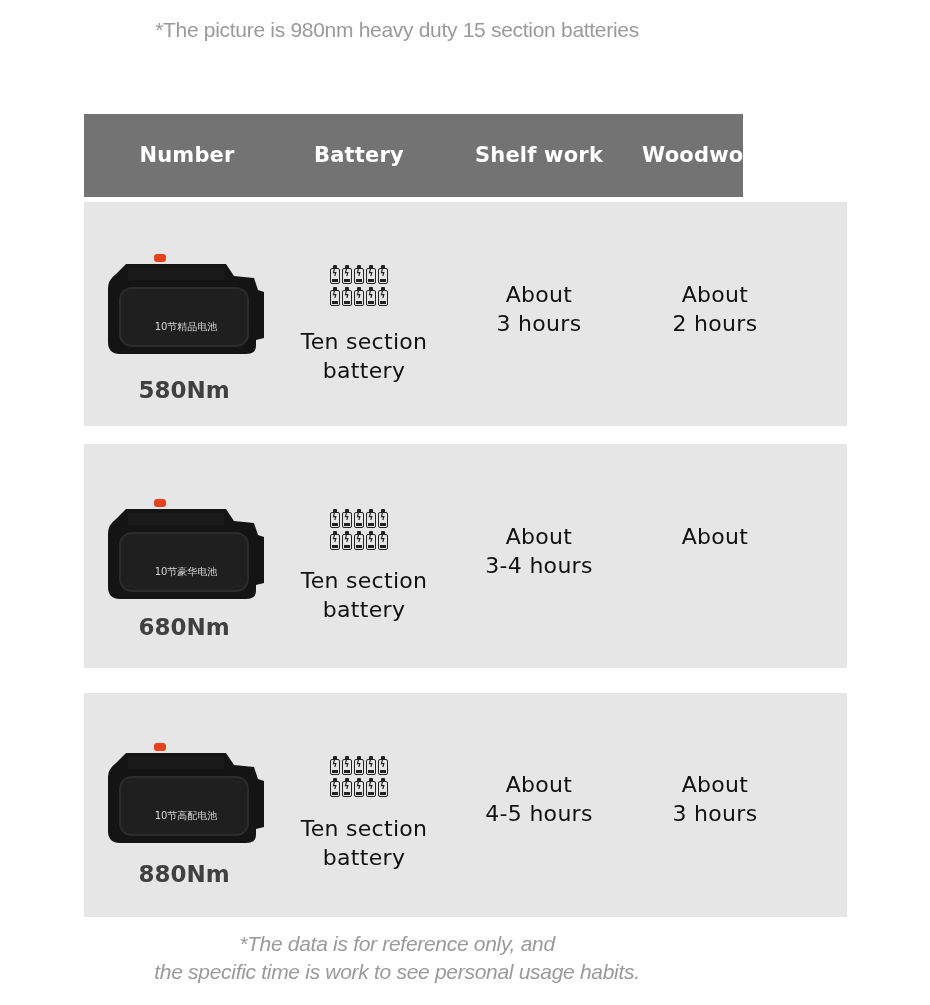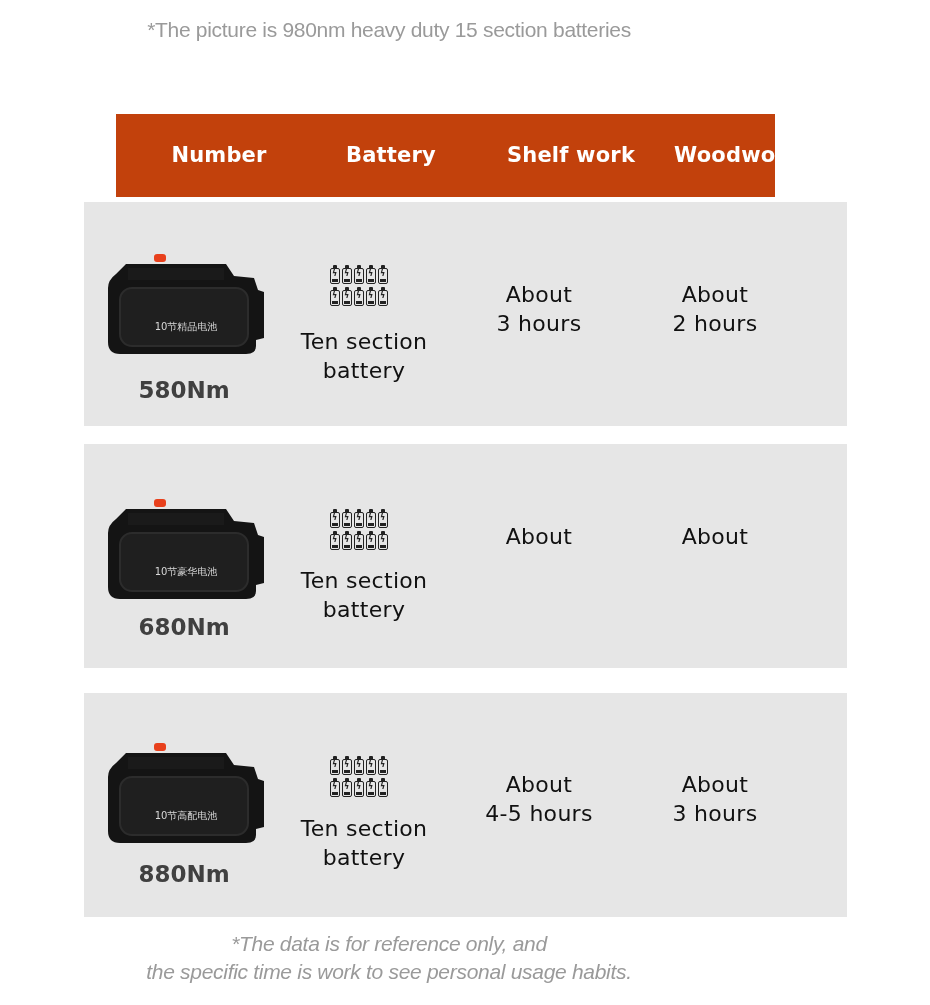--- a/index.html
+++ b/index.html
@@ -1,25 +1,25 @@
 <!DOCTYPE html>
 <html><head>
 <meta charset="utf-8">
 <style>
   html, body { margin:0; padding:0; background:#ffffff; }
   body { width:930px; height:1005px; position:relative; overflow:hidden;
          font-family:"DejaVu Sans", sans-serif; }
-  .note { position:absolute; left:8px; width:762px; text-align:center;
+  .note { position:absolute; left:16px; width:762px; text-align:center;
           color:#9a9a9a; font-family:"Liberation Sans", sans-serif; font-weight:300; }
   .note-top { top:18px; font-size:21px; letter-spacing:-0.3px; }
   .note-bottom { top:930px; font-size:21px; line-height:28px; letter-spacing:-0.3px; }
   .note-bottom span { display:block;font-style:italic; }
 
   .header { position:absolute; left:84px; top:114px; width:659px; height:83px;
-            background:#c2410c;margin-left:32px; }
+            background:#737373; }
   .hcell { position:absolute; top:0; height:83px; line-height:83px; color:#ffffff;
            font-family:"DejaVu Sans", sans-serif; font-weight:bold; font-size:21px;
            text-align:center; letter-spacing:0.2px; }
 
   .row { position:absolute; left:84px; width:763px; height:224px; background:#E6E6E6; }
   .battery-img { position:absolute; left:22px; width:160px; height:100px; }
   .torque { position:absolute; left:30px; width:140px; text-align:center;
             font-weight:bold; font-size:23px; color:#404040; }
   .cells { position:absolute; left:246px; width:64px; }
   .cell-row { display:flex; gap:2px; margin-bottom:6px; }
@@ -152,20 +152,21 @@
           <span class="bolt">ϟ</span>
         </div>
       </div>
   </div>
   <div class="section-text" style="top:122px;">
     <div>Ten section</div>
       <div>battery</div>
   </div>
   <div class="time" style="left:370px;top:78px;">
     <span>About</span>
+      <span>3-4 hours</span>
   </div>
   <div class="time" style="left:546px;top:78px;">
     <span>About</span>
   </div>
 </div>
 
 <div class="row" style="top:693px;">
   <svg class="battery-img" style="top:50px;" viewBox="0 0 160 100">
     <rect x="48" y="0" width="12" height="8" rx="3" fill="#e8401c"></rect>
     <path d="M20 10 L120 10 L128 22 L148 24 L152 36 L158 38 L158 84 L150 86 L150 92 Q150 100 140 100 L14 100 Q2 100 2 88 L2 34 Q2 26 10 20 Z" fill="#141414"></path>

